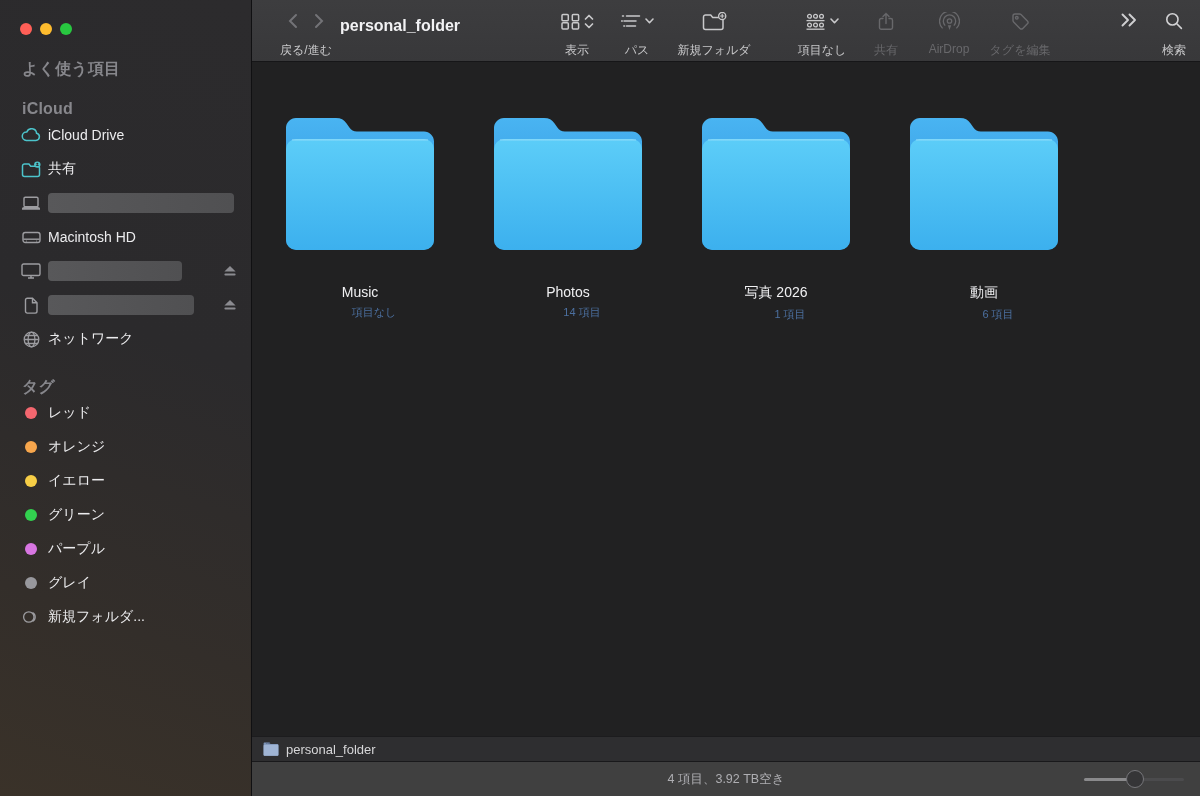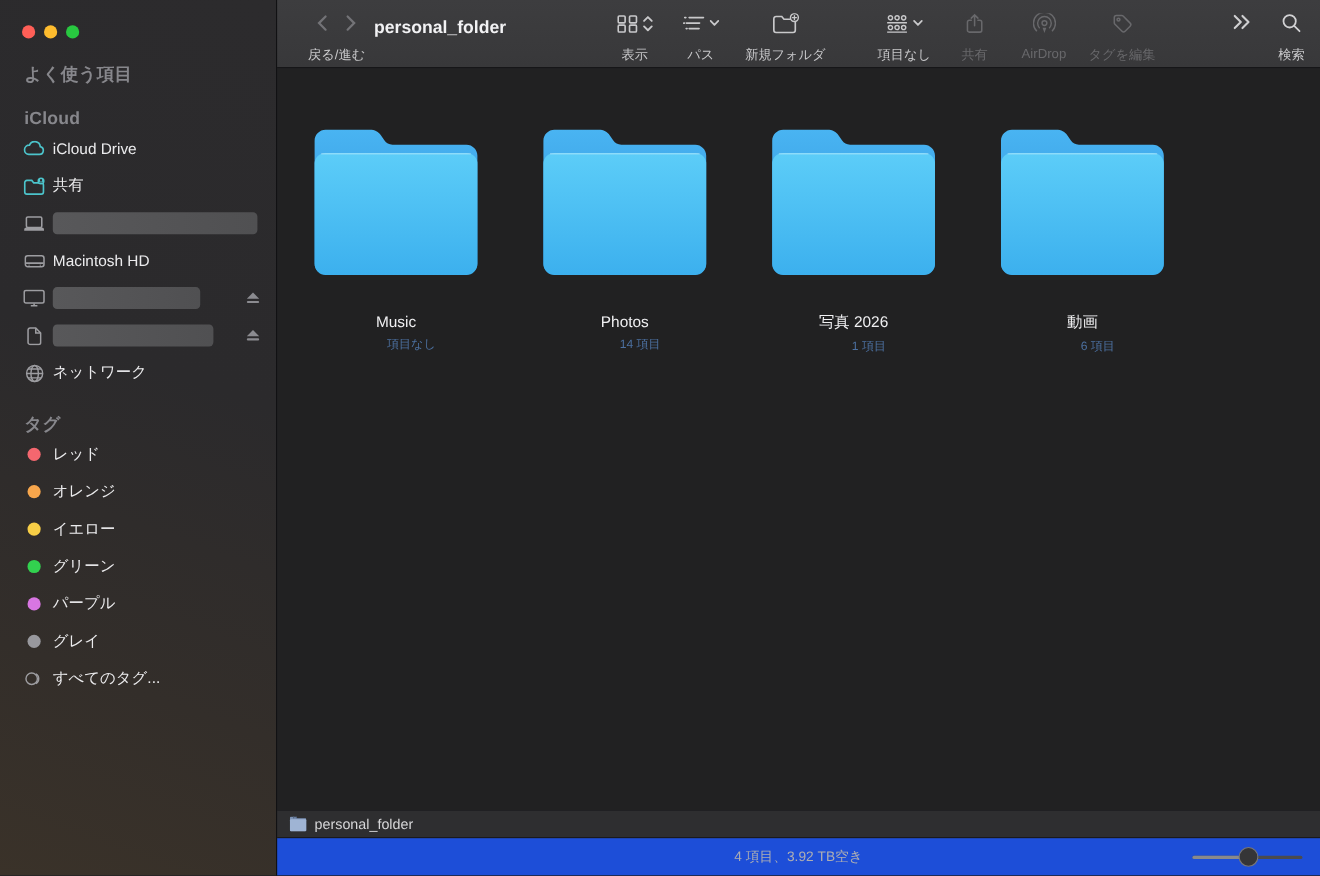--- a/index.html
+++ b/index.html
@@ -55,21 +55,21 @@
   .f-count { margin-top:5px; font-size:11px; color:#4c70a0; white-space:nowrap;margin-left:28px; }
 
   
   .pathbar { position:absolute; left:252px; right:0; bottom:34px; height:26px;
     background:#2e2e30; border-top:1px solid #1c1c1e; border-bottom:1px solid #19191b;
     display:flex; align-items:center; padding-left:11px; }
   .pb-text { margin-left:7px; font-size:13px; color:#d6d6d8; }
 
   
   .statusbar { position:absolute; left:252px; right:0; bottom:0; height:34px;
-    background:#1d4ed8; display:flex; align-items:center; justify-content:center; }
+    background:#404040; display:flex; align-items:center; justify-content:center; }
   .sb-text { font-size:12.5px; color:#aeaeb2; }
   .zoom-slider { position:absolute; right:16px; top:50%; transform:translateY(-50%);
     width:100px; height:20px; }
   .zs-track { position:absolute; left:0; right:0; top:9px; height:3px;
     border-radius:2px; background:#4b4b4d; }
   .zs-fill { position:absolute; left:0; top:9px; height:3px; width:50px;
     border-radius:2px; background:#8a8a8c; }
   .zs-knob { position:absolute; left:42px; top:1px; width:18px; height:18px;
     border-radius:50%; background:#353537; border:1.5px solid #76767a; }
 
@@ -222,21 +222,21 @@
           </span>
         <span class="slabel">グレイ</span>
       </div>
       <div class="srow">
         <span class="sicon">
           <svg width="18" height="14" viewBox="0 0 18 14" fill="none" stroke="#9d9da1" stroke-width="1.3">
               <circle cx="6.8" cy="7" r="5.2"></circle>
               <path d="M10.6 2.5 a5.2 5.2 0 0 1 0 9"></path>
             </svg>
         </span>
-        <span class="slabel">すべてのタグ...</span>
+        <span class="slabel">新規フォルダ...</span>
       </div>
     </div>
   </aside>
 
   <header class="toolbar">
     <div class="backfwd">
       <div class="bf-arrows">
         <span>
           <svg width="10" height="16" viewBox="0 0 10 16" fill="none" stroke="#737377" stroke-width="2" stroke-linecap="round">
               <path d="M8 2 L2 8 L8 14"></path>

